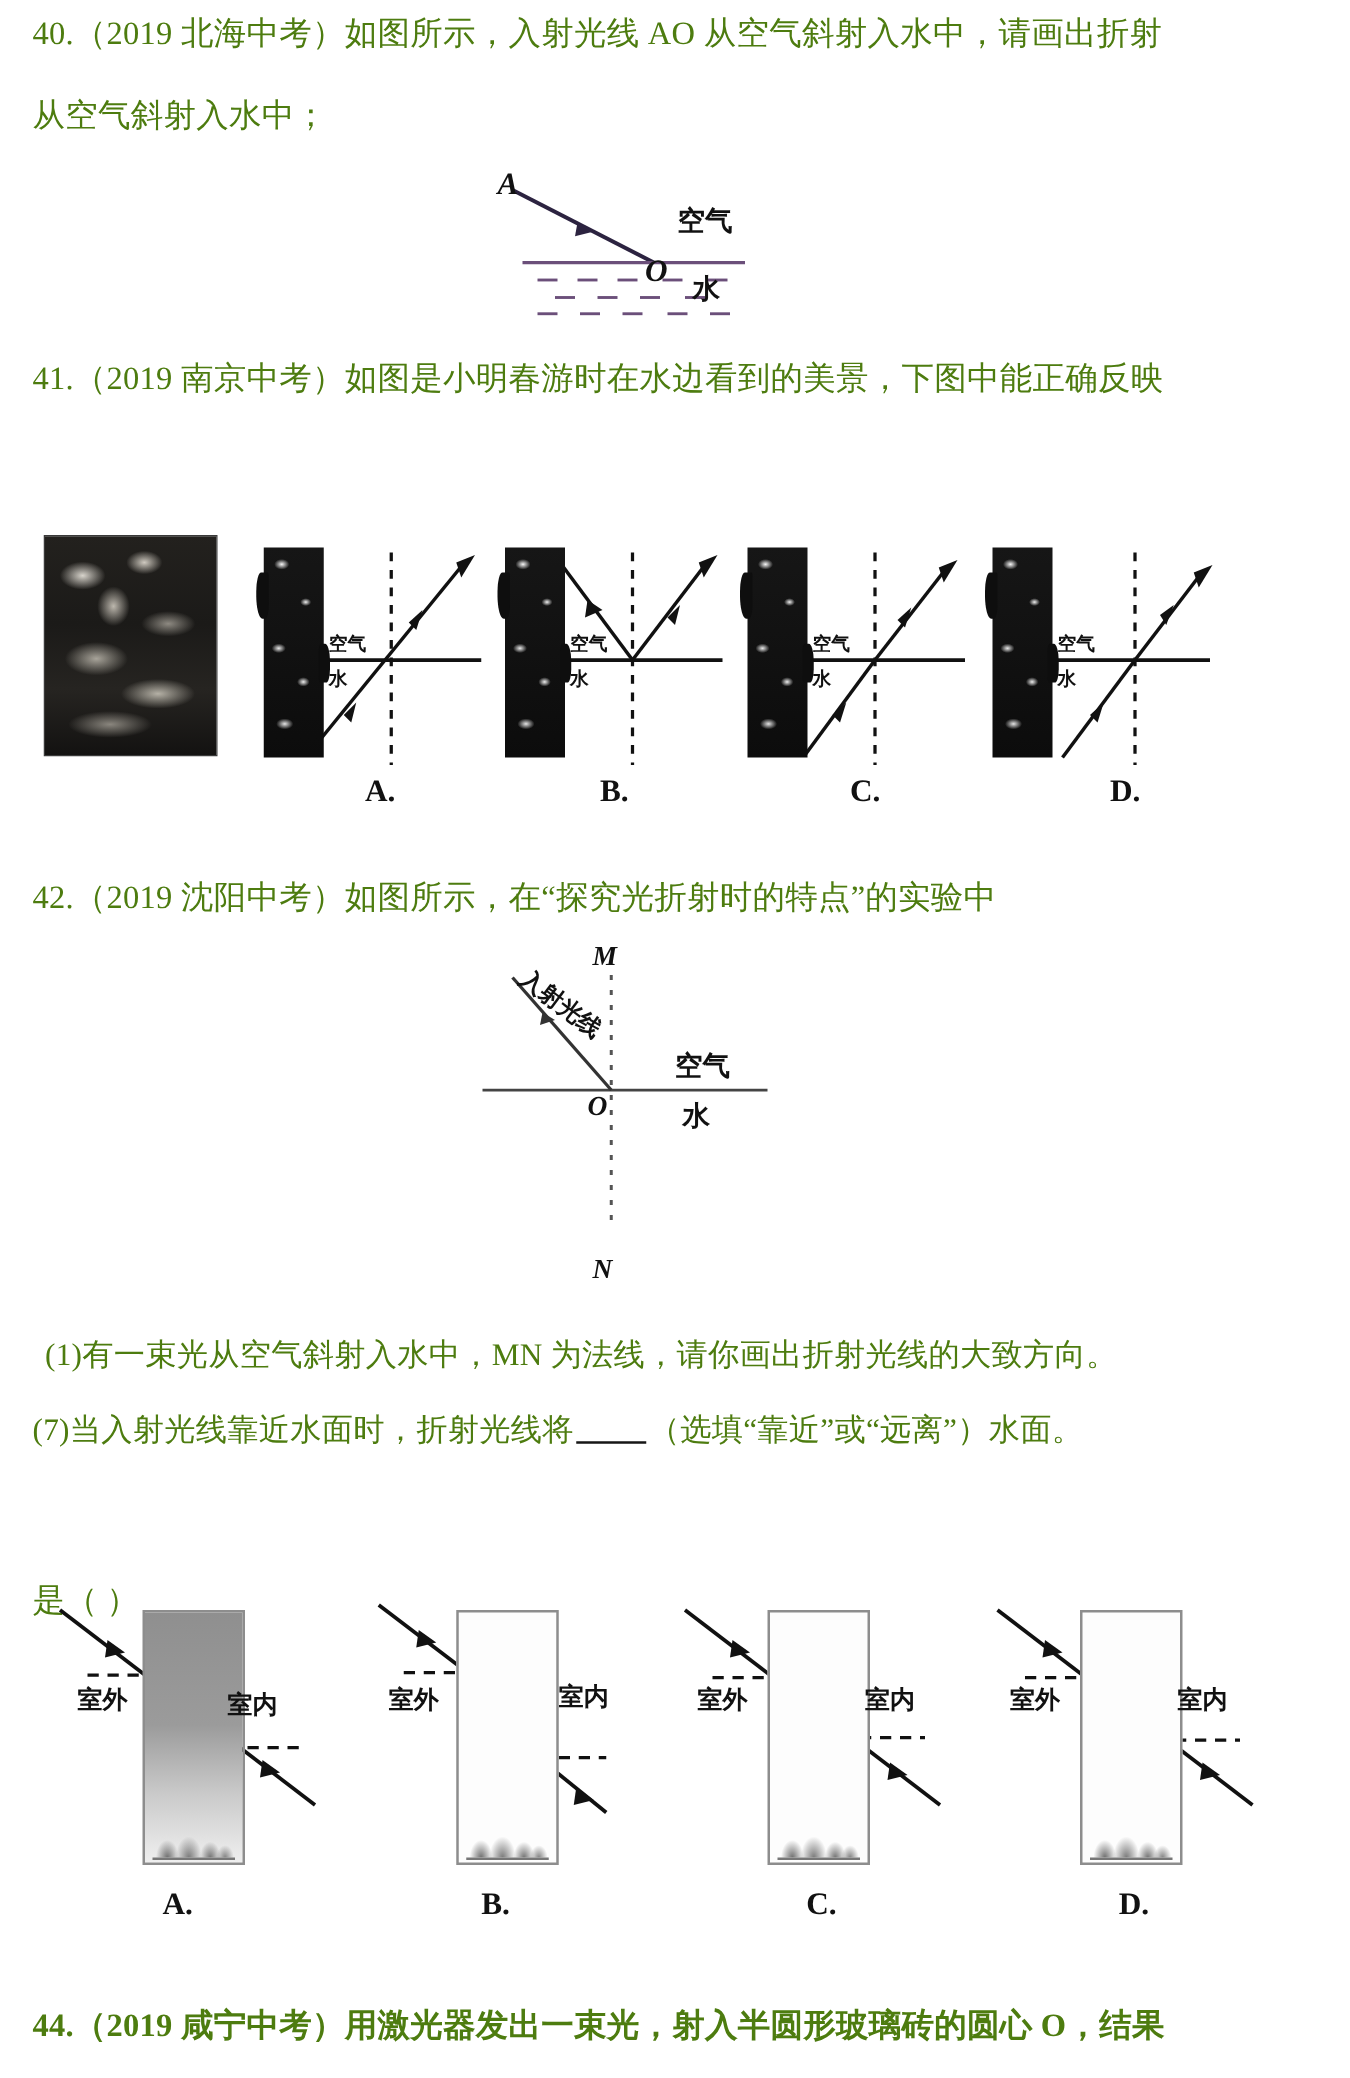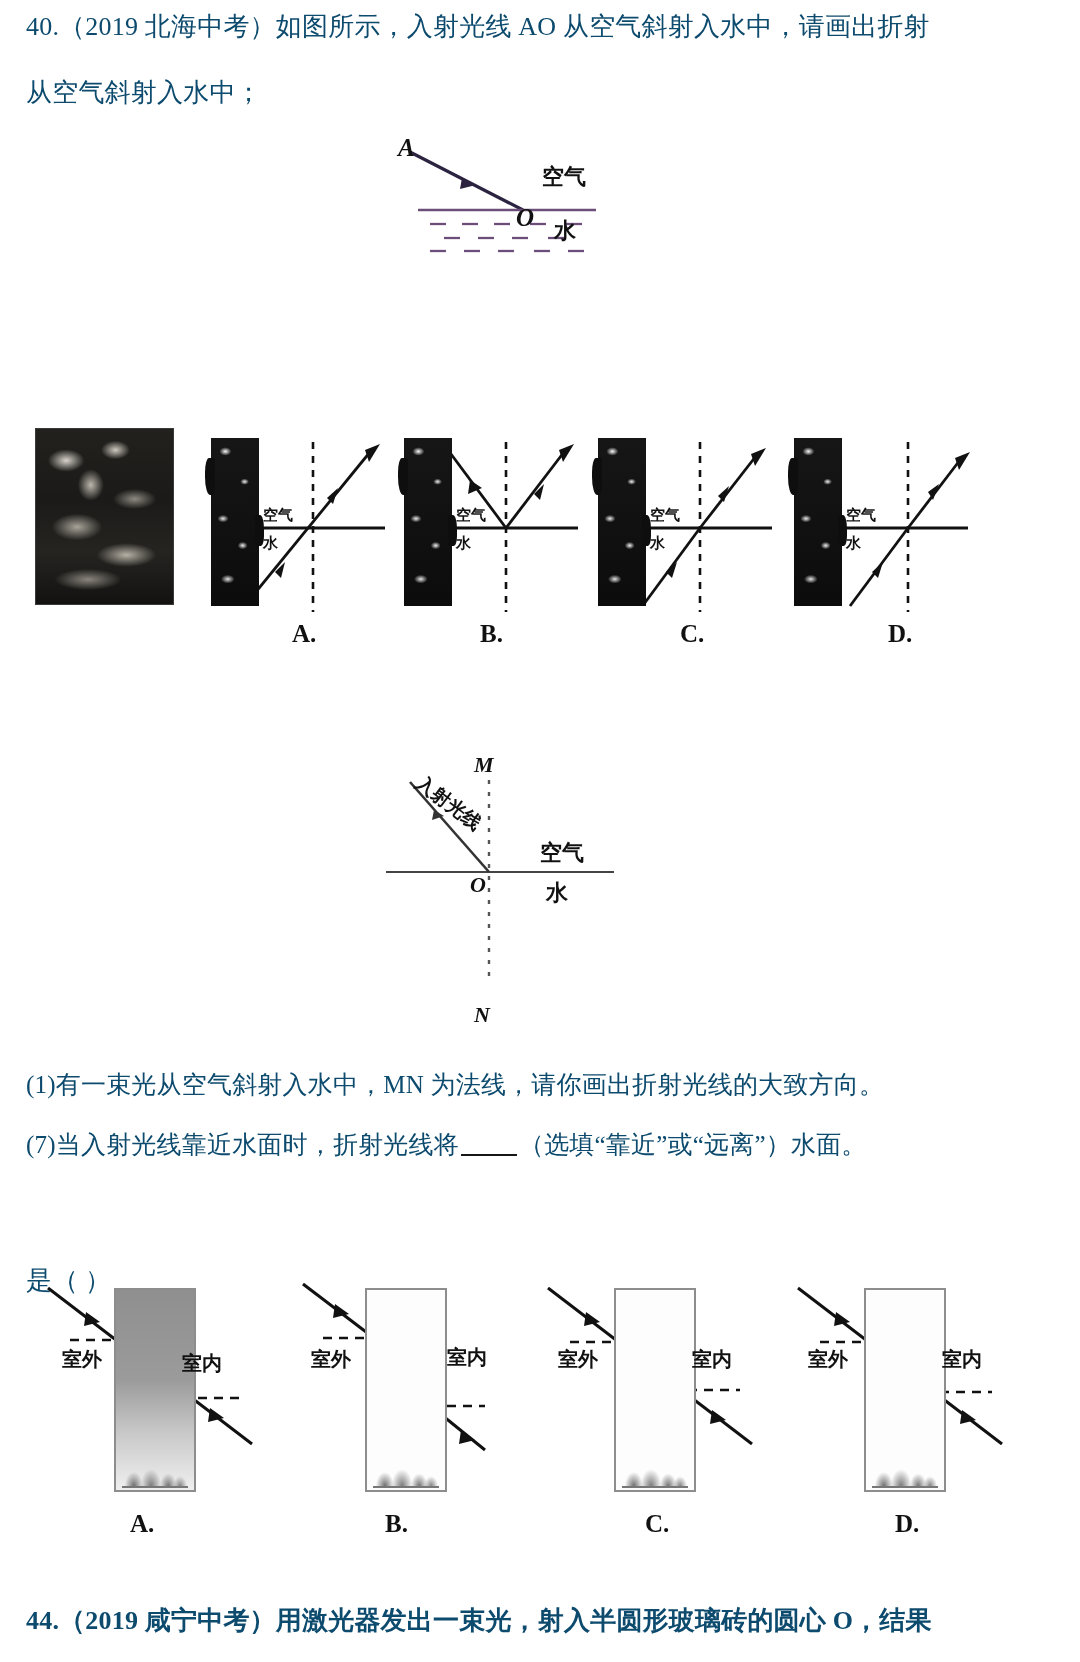--- a/index.html
+++ b/index.html
@@ -20,21 +20,21 @@
     position: relative;
     width: 1080px;
     height: 1662px;
     background: #fff;
   }
   .qtext {
     position: absolute;
     font-size: 26px;
     line-height: 1.0;
     letter-spacing: 0.2px;
-    color: #0c4a6e;
+    color: #4d7c0f;
     white-space: nowrap;
   }
   .qtext.sub { font-size: 25px; }
 
   .blankline {
     display: inline-block;
     width: 56px;
     border-bottom: 2px solid #161616;
     vertical-align: -3px;
     margin: 0 2px;
@@ -166,20 +166,21 @@
         <line x1="144" y1="113" x2="160" y2="113"></line>
         <line x1="178" y1="113" x2="194" y2="113"></line>
       </g>
     </svg>
     <div class="italic-lab" style="left:8px; top:-4px; font-size:25px;">A</div>
     <div class="italic-lab" style="left:126px; top:66px; font-size:25px;">O</div>
     <div class="cn-lab" style="left:152px; top:24px; font-size:22px; font-weight:bold;">空气</div>
     <div class="cn-lab" style="left:164px; top:78px; font-size:22px; font-weight:bold;">水</div>
   </div>
 
+  <div class="qtext" style="left:26px; top:290px;">41.（2019 南京中考）如图是小明春游时在水边看到的美景，下图中能正确反映</div>
 
   <div class="tree-photo" style="left:35px; top:428px; width:137px; height:175px;"></div>
 
   <div class="fig" style="left:205px; top:430px;">
     <div class="tree-blob" style="left:6px; top:8px; width:48px; height:168px;"></div>
     <svg width="185" height="185" viewBox="0 0 185 185">
       <line x1="26" y1="98" x2="180" y2="98" stroke="#111" stroke-width="3"></line>
       <line x1="108" y1="12" x2="108" y2="182" stroke="#111" stroke-width="2.6" stroke-dasharray="7 7"></line>
       <line x1="46" y1="168" x2="165" y2="22" stroke="#111" stroke-width="2.8"></line>
       <polygon points="160,20 175,14 164,32" fill="#111"></polygon>
@@ -232,40 +233,41 @@
       <line x1="120" y1="98" x2="172" y2="30" stroke="#111" stroke-width="2.8"></line>
       <polygon points="167,28 182,22 171,40" fill="#111"></polygon>
       <polygon points="140,62 151,54 145,70" fill="#111"></polygon>
       <polygon points="84,142 95,132 90,148" fill="#111"></polygon>
     </svg>
     <div class="cn-lab" style="left:58px; top:76px; font-size:15px; font-weight:bold;">空气</div>
     <div class="cn-lab" style="left:58px; top:104px; font-size:15px; font-weight:bold;">水</div>
   </div>
   <div class="opt-label" style="left:888px; top:620px;">D.</div>
 
+  <div class="qtext" style="left:26px; top:705px;">42.（2019 沈阳中考）如图所示，在“探究光折射时的特点”的实验中</div>
 
   <div class="fig" style="left:382px; top:760px;">
     <svg width="240" height="230" viewBox="0 0 240 230">
 
       <line x1="4" y1="112" x2="232" y2="112" stroke="#444" stroke-width="2.2"></line>
 
       <line x1="107" y1="8" x2="107" y2="218" stroke="#555" stroke-width="2.4" stroke-dasharray="4 8"></line>
 
       <line x1="28" y1="22" x2="107" y2="112" stroke="#333" stroke-width="2.6"></line>
       <polygon points="52,50 62,56 50,60" fill="#333"></polygon>
     </svg>
     <div class="cn-lab" style="left:44px; top:10px; font-size:19px; font-weight:bold; transform:rotate(37deg); transform-origin:left top;">入射光线</div>
     <div class="italic-lab" style="left:92px; top:-8px; font-size:22px;">M</div>
     <div class="italic-lab" style="left:88px; top:112px; font-size:22px;">O</div>
     <div class="italic-lab" style="left:92px; top:242px; font-size:22px;">N</div>
     <div class="cn-lab" style="left:158px; top:78px; font-size:22px; font-weight:bold;">空气</div>
     <div class="cn-lab" style="left:164px; top:118px; font-size:22px; font-weight:bold;">水</div>
   </div>
 
-  <div class="qtext sub" style="left:26px; top:1072px;">(1)有一束光从空气斜射入水中，MN 为法线，请你画出折射光线的大致方向。</div>
+  <div class="qtext sub" style="left:36px; top:1072px;">(1)有一束光从空气斜射入水中，MN 为法线，请你画出折射光线的大致方向。</div>
 
   <div class="qtext sub" style="left:26px; top:1132px;"><span>(7)当入射光线靠近水面时，折射光线将</span><span class="blankline"></span><span>（选填“靠近”或“远离”）水面。</span></div>
 
   <div class="qtext" style="left:26px; top:1268px;">是（      ）</div>
 
   <div class="fig" style="left:40px; top:1280px;">
     <div class="pane shaded" style="left:74px; top:8px; width:78px; height:200px;">
       <div class="bush"></div>
     </div>
     <svg width="225" height="215" viewBox="0 0 225 215">

